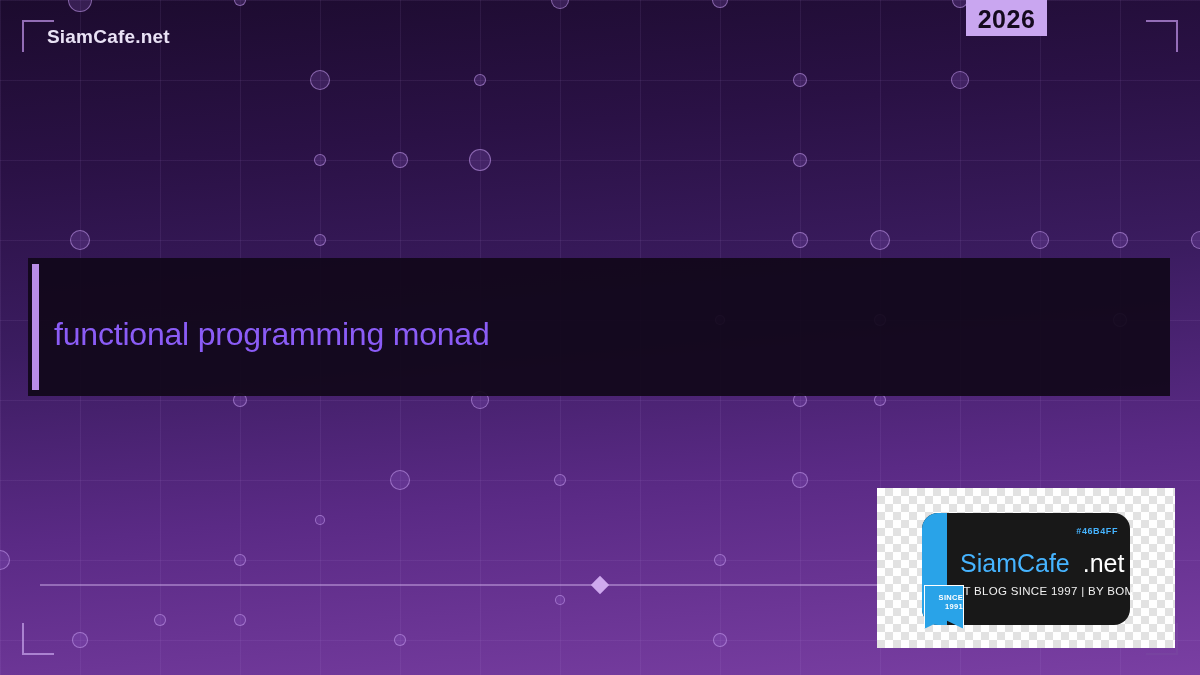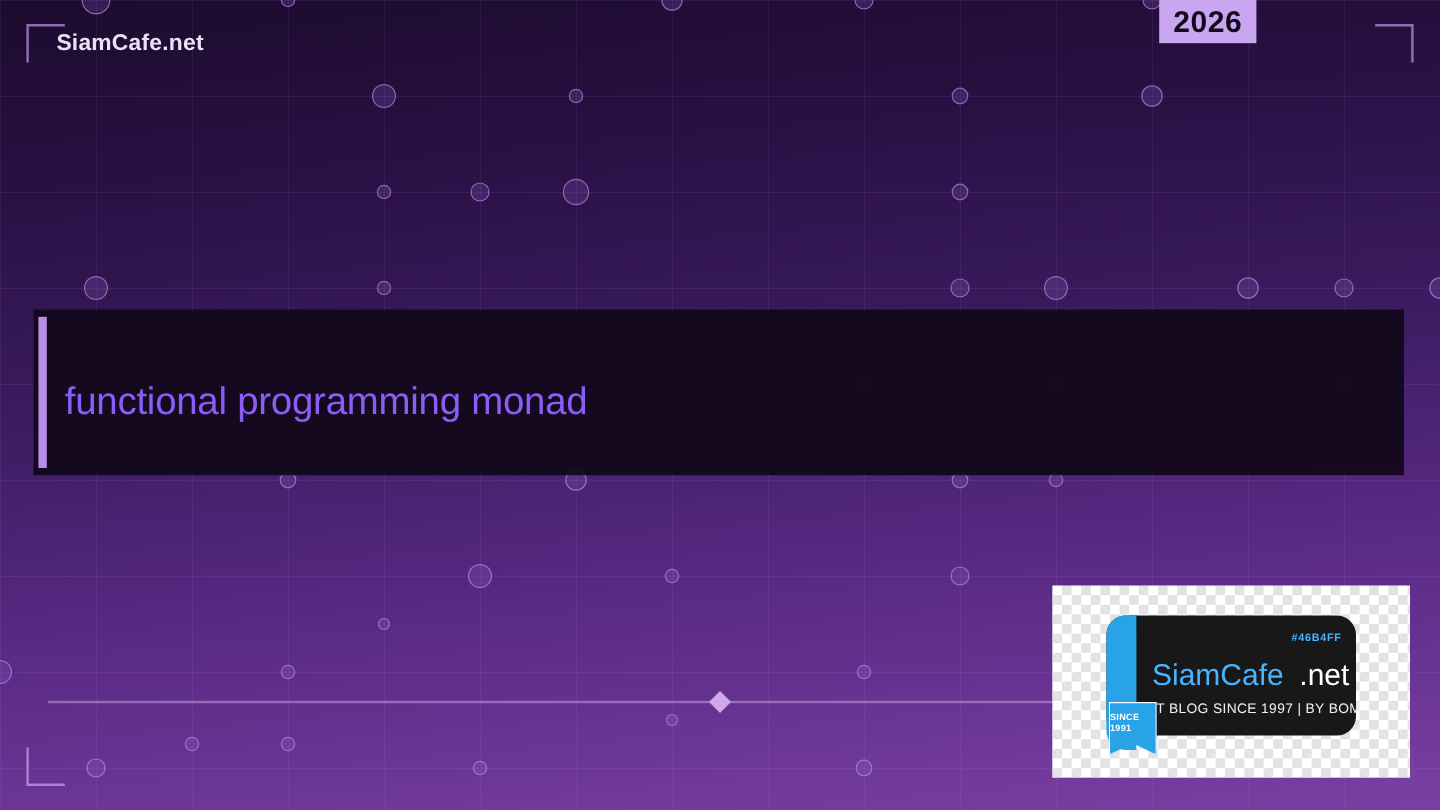--- a/index.html
+++ b/index.html
@@ -155,21 +155,21 @@
       linear-gradient(45deg, #e2e2e2 25%, transparent 25%, transparent 75%, #e2e2e2 75%);
     background-size: 16px 16px;
     background-position: 0 0, 8px 8px;
     overflow: hidden;
   }
   .logo-inner {
     position: absolute;
     left: 45px;
     top: 25px;
     width: 208px;
-    height: 100px;
+    height: 112px;
     border-radius: 16px;
     background: #181818;
     overflow: visible;
   }
   .logo-stripe {
     position: absolute;
     left: 0;
     top: 0;
     width: 25px;
     height: 112px;
@@ -212,21 +212,21 @@
     top: 72px;
     width: 40px;
     height: 44px;
     background: #29a3e8;
     border: 1.5px solid #ffffff;
     box-sizing: border-box;
     clip-path: polygon(0 0, 100% 0, 100% 100%, 50% 78%, 0 100%);
     color: #ffffff;
     font-size: 7.5px;
     font-weight: 700;
-    text-align: left;
+    text-align: right;
     line-height: 9px;
     padding-top: 7px;
     box-sizing: border-box;
     letter-spacing: 0.3px;
   }
 </style>
 </head>
 <body>
 
 <div id="canvas">

